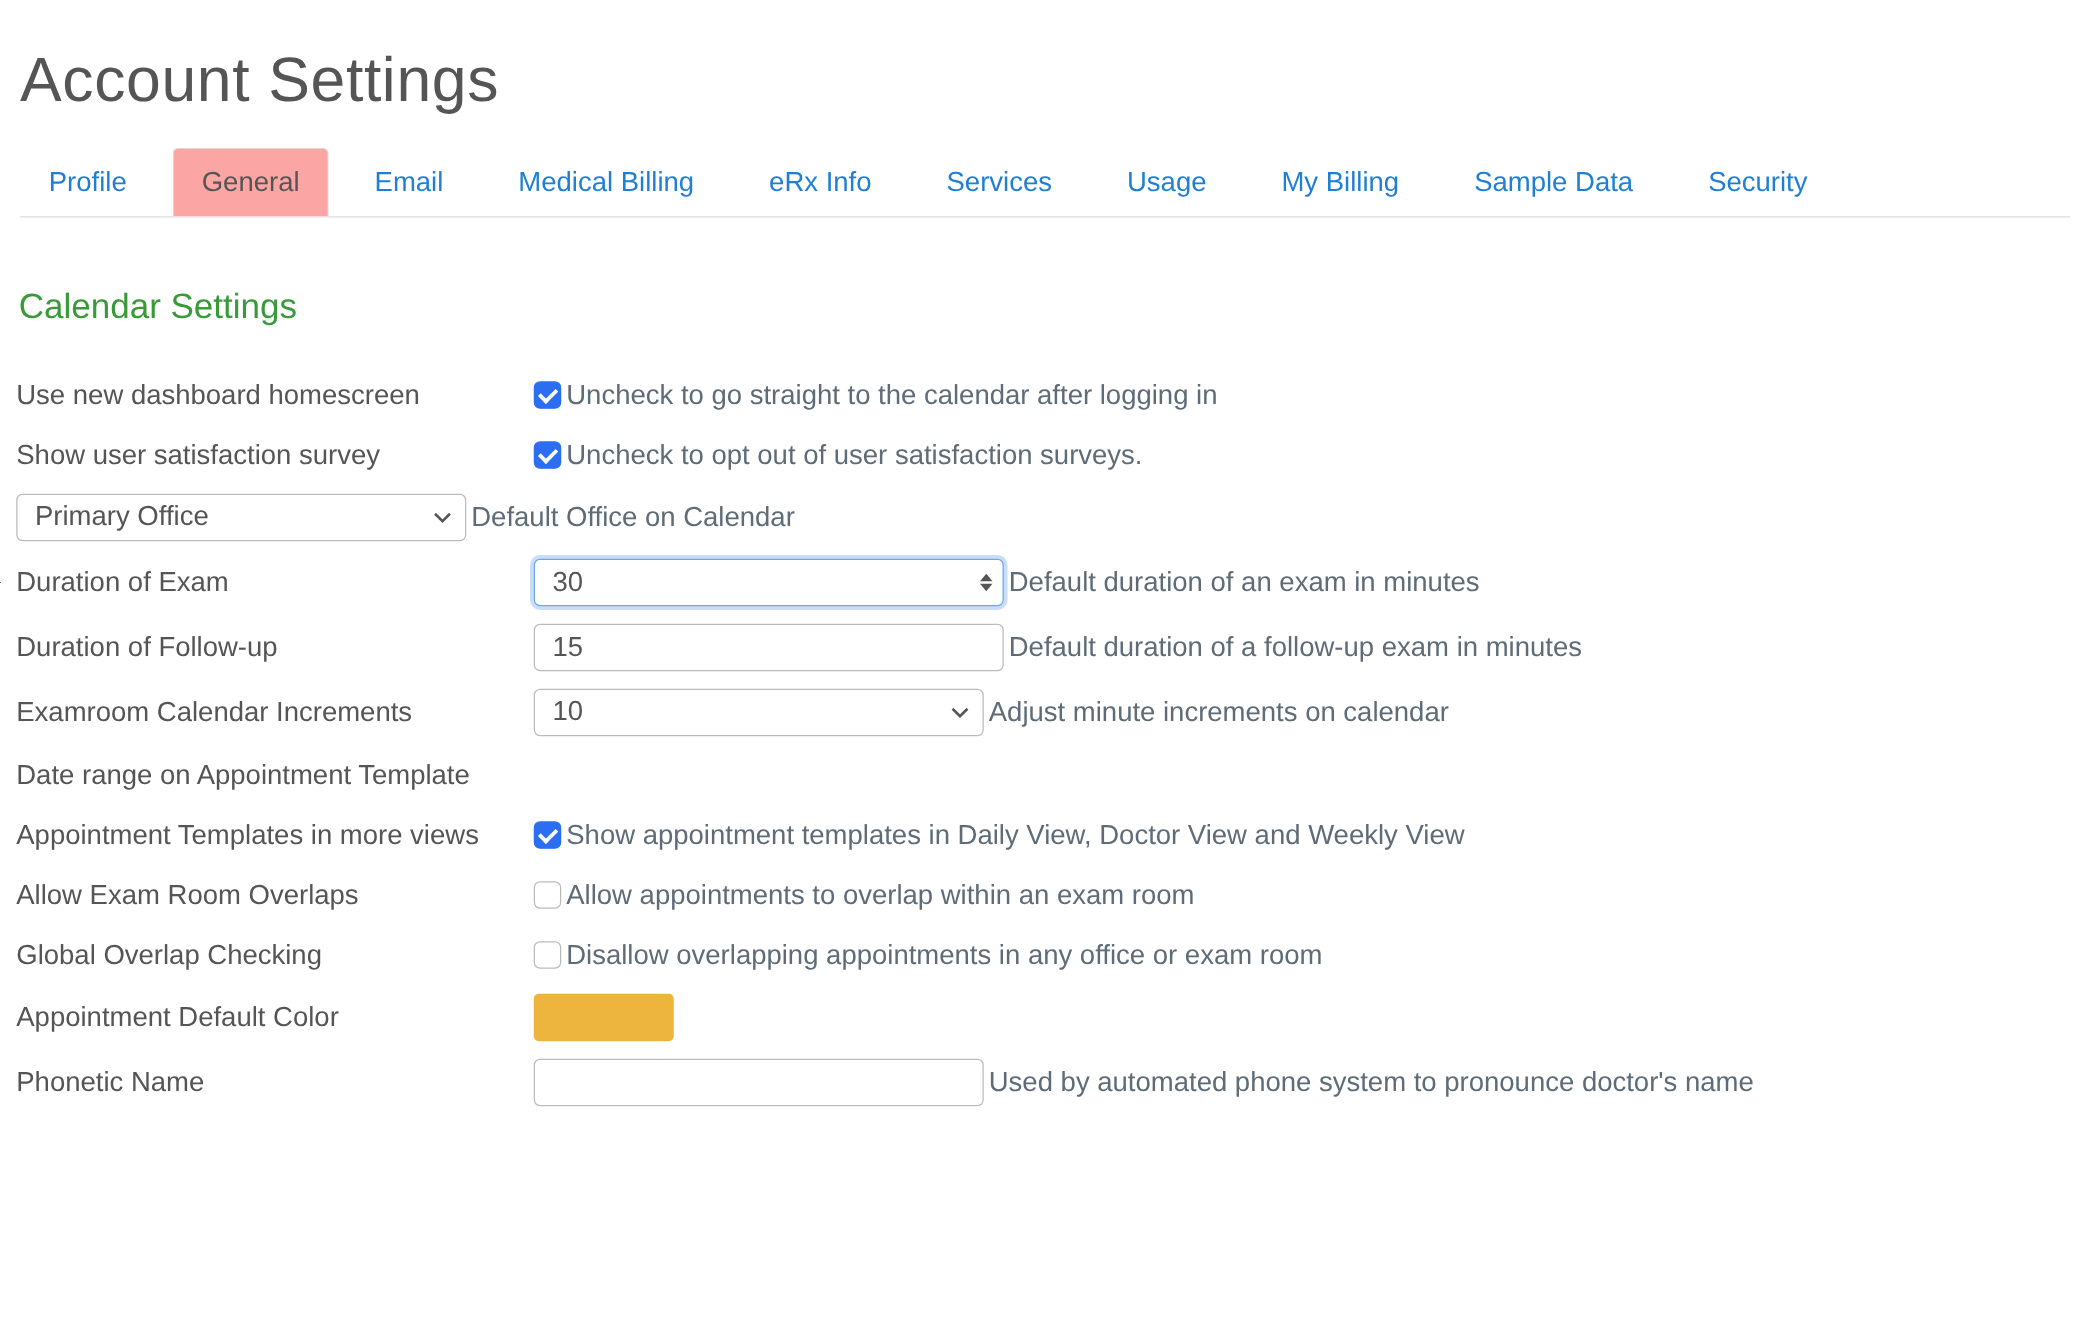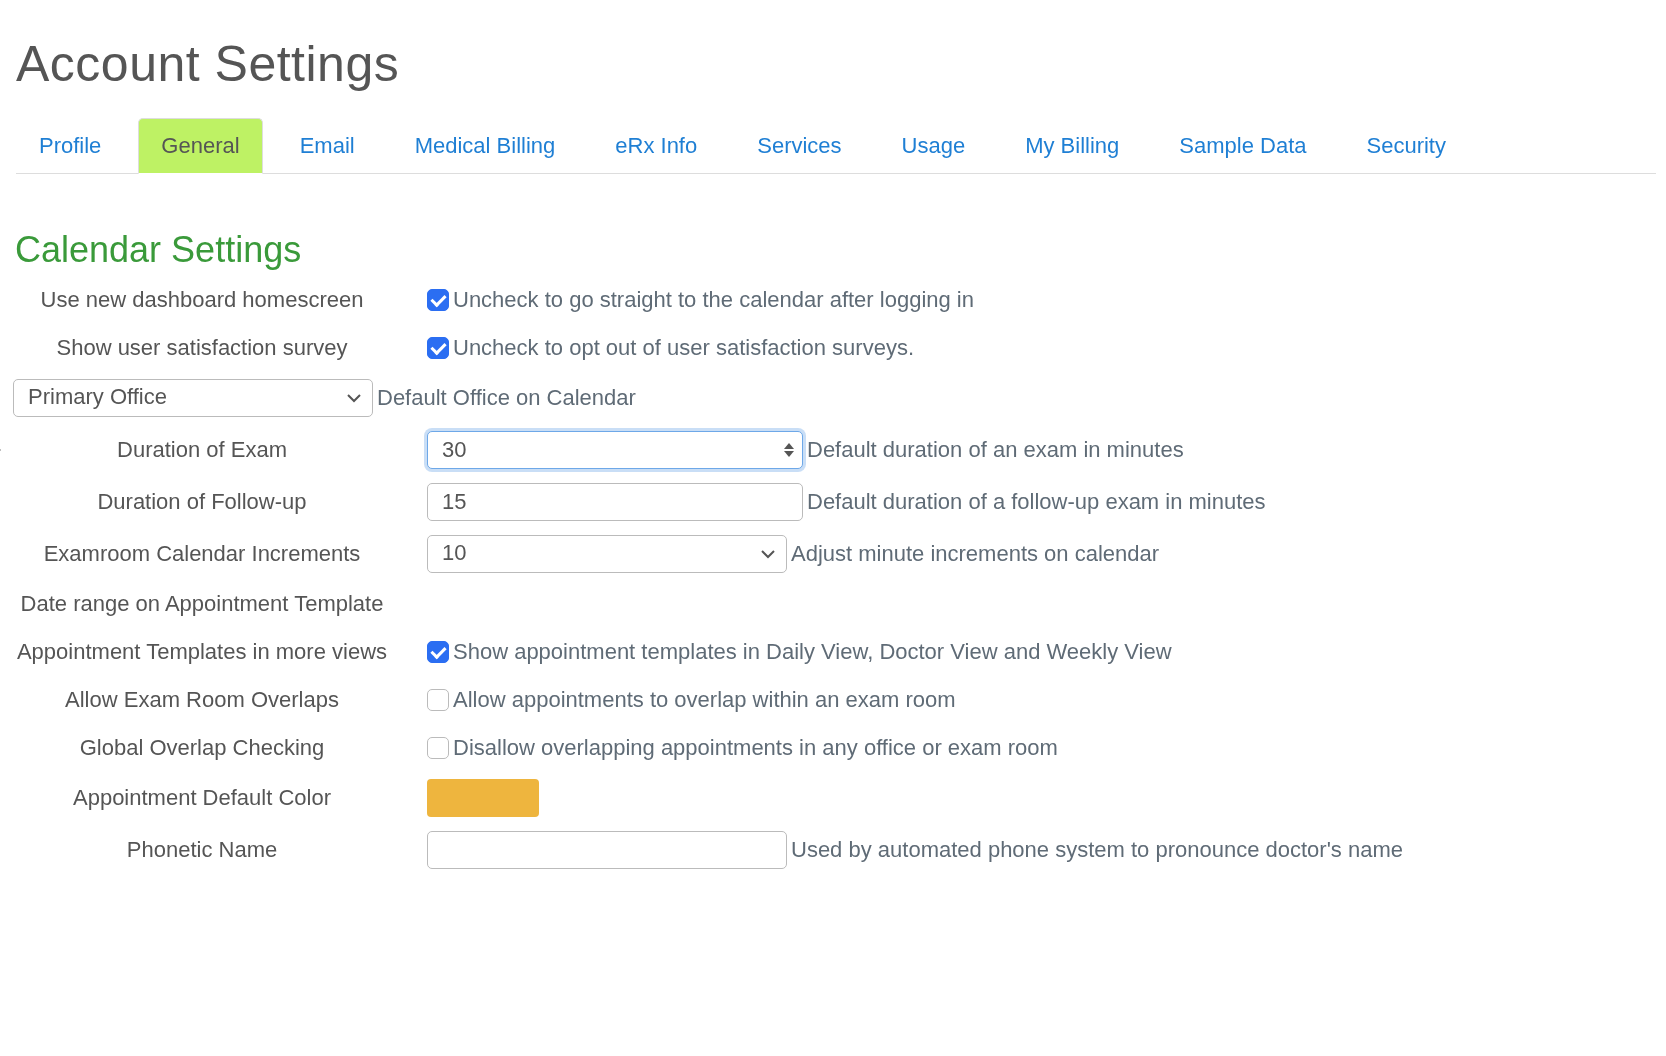--- a/index.html
+++ b/index.html
@@ -30,40 +30,40 @@
       cursor: pointer;
       border: 1px solid transparent;
       border-bottom: none;
       border-radius: 5px 5px 0 0;
       margin-bottom: -1px;
       margin-right: 14px;
       text-align: center;
     }
     .tab.active {
       color: #555;
-      background: #bef264;
+      background: #fca5a5;
       border: 1px solid #ddd;
       border-bottom: 1px solid #fff;
     }
     .section-title {
-      font-size: 36px;
+      font-size: 28px;
       font-weight: 400;
       color: #3a9a3a;
-      margin: 55px 0 12px 5px;
+      margin: 55px 0 38px 5px;
     }
     .form-rows { margin-left: 3px; }
     .form-row {
       display: flex;
       align-items: center;
       margin-bottom: 14px;
       min-height: 34px;
     }
     .form-label {
       width: 414px;
-      text-align: center;
+      text-align: left;
       padding-right: 36px;
       font-size: 22px;
       color: #555;
       position: relative;
     }
     .form-control-area {
       display: flex;
       align-items: center;
       gap: 4px;
     }

